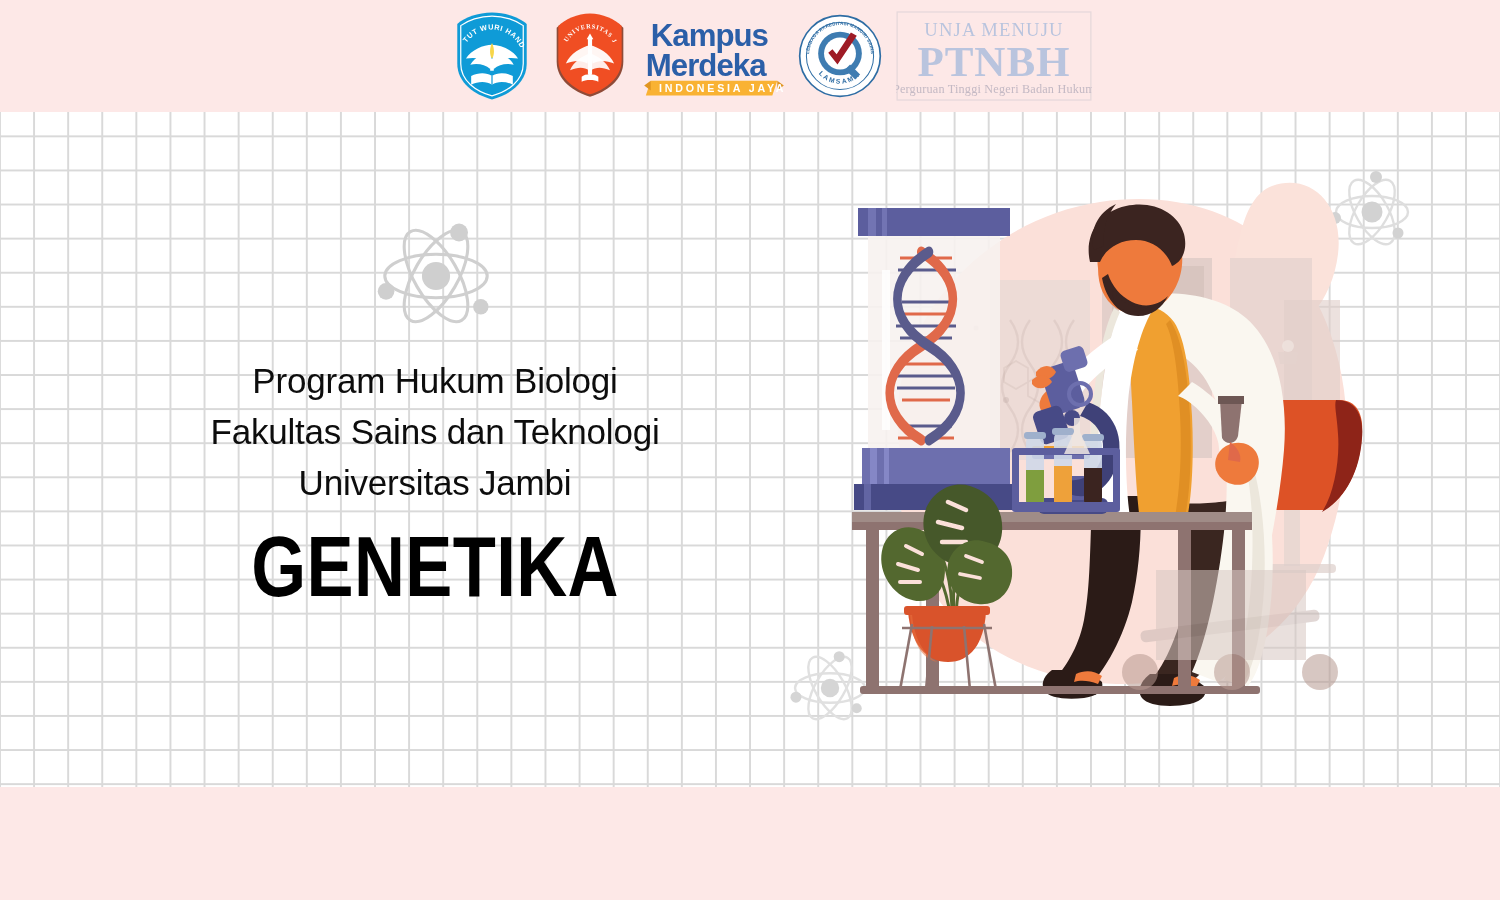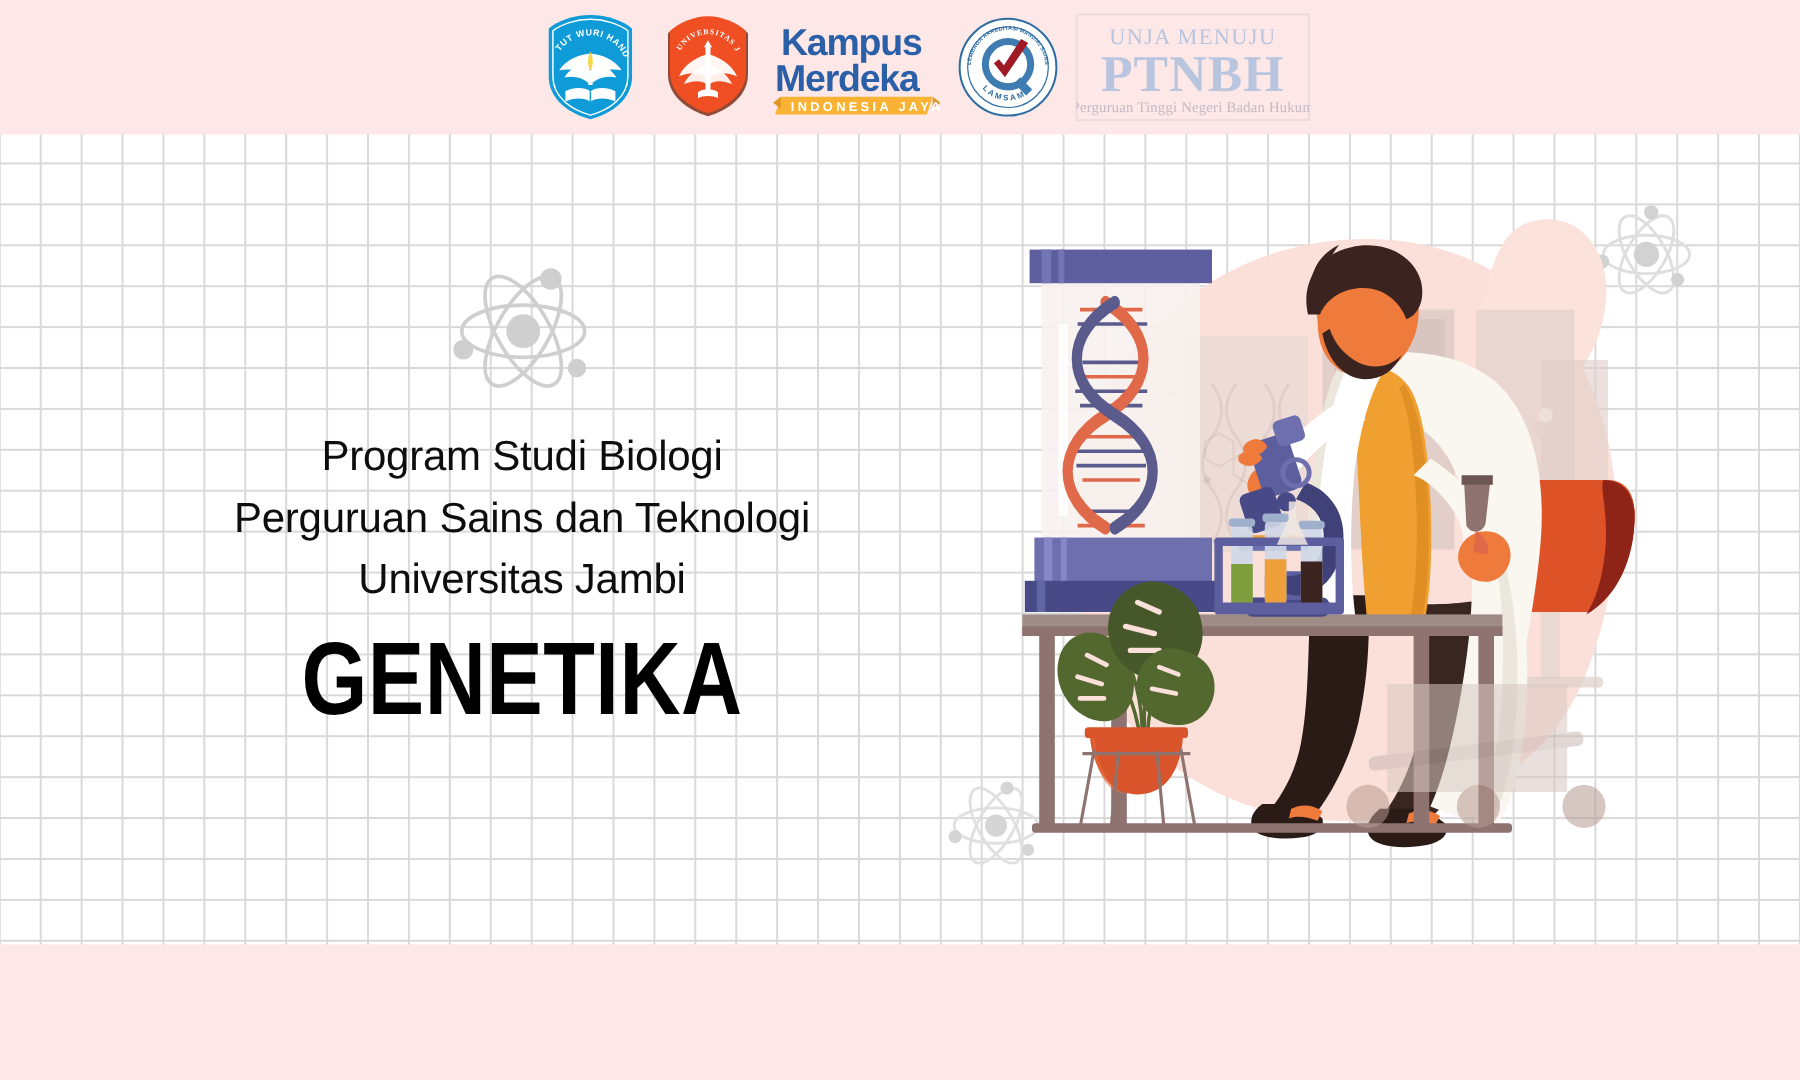--- a/index.html
+++ b/index.html
@@ -221,22 +221,22 @@
 
     <svg class="logo" width="196" height="90" viewBox="0 0 200 92">
       <rect x="1" y="1" width="198" height="90" fill="none" stroke="#e7d9dc" stroke-width="1.4"></rect>
       <text x="100" y="26" text-anchor="middle" font-family="&quot;Liberation Serif&quot;, serif" font-size="19" fill="#b9c4de" letter-spacing="1.2">UNJA MENUJU</text>
       <text x="100" y="66" text-anchor="middle" font-family="&quot;Liberation Serif&quot;, serif" font-size="44" font-weight="bold" fill="#b9c4de" letter-spacing="1">PTNBH</text>
       <text x="100" y="84" text-anchor="middle" font-family="&quot;Liberation Serif&quot;, serif" font-size="12.5" fill="#c4b9c4" letter-spacing="0.2">Perguruan Tinggi Negeri Badan Hukum</text>
     </svg>
   </div>
 
   <div class="text-block">
-    <div class="sub-line">Program Studi Biologi</div>
-    <div class="sub-line">Perguruan Sains dan Teknologi</div>
+    <div class="sub-line">Program Hukum Biologi</div>
+    <div class="sub-line">Fakultas Sains dan Teknologi</div>
     <div class="sub-line">Universitas Jambi</div>
     <div class="title-main">GENETIKA</div>
   </div>
 
   <div class="illus">
     <svg width="580" height="560" viewBox="0 0 580 560">
 
       <path d="M60 300 C40 180 140 70 260 52 C370 36 452 88 486 172
                C516 246 512 330 484 406 C452 492 372 536 276 534
                C172 532 92 470 68 392 C56 356 62 330 60 300 Z" fill="#fbe0d9"></path>

